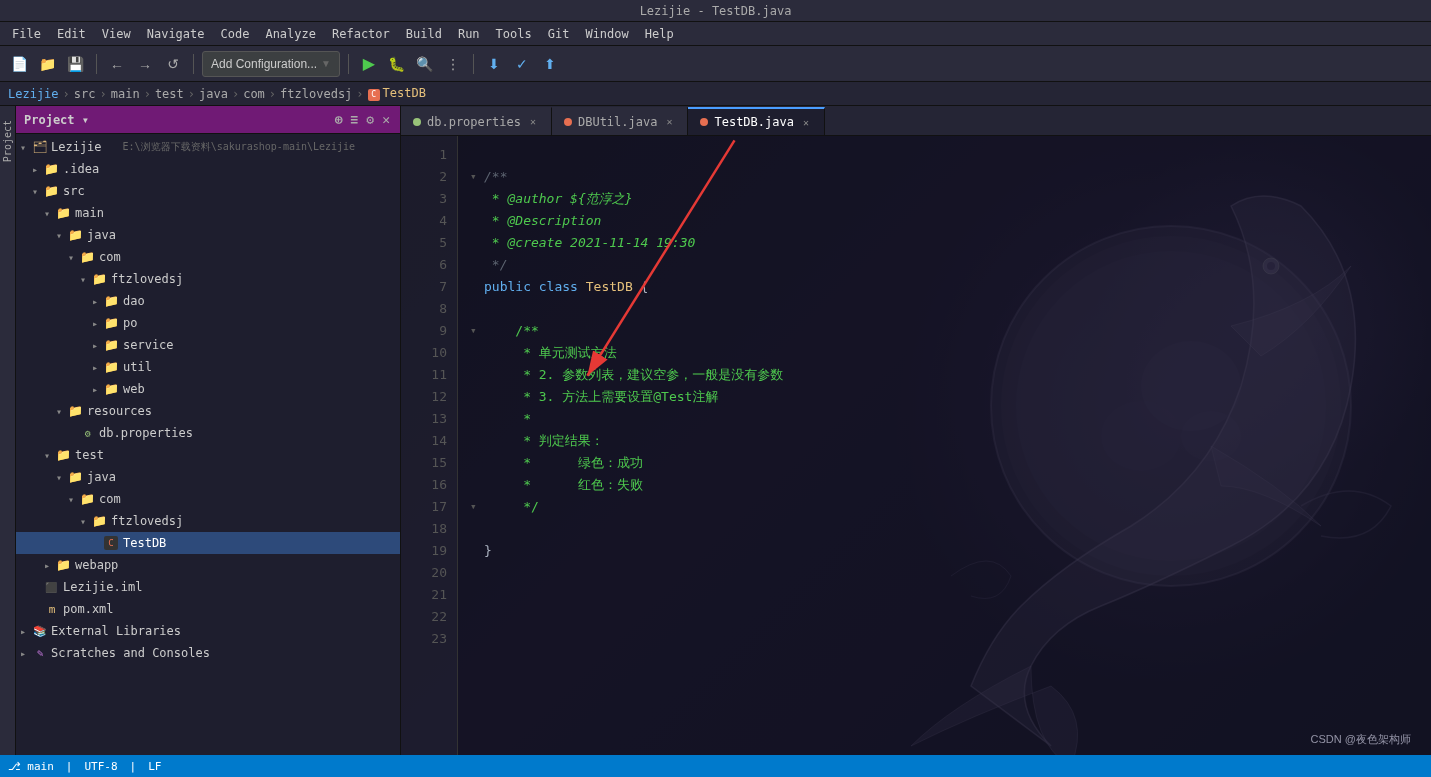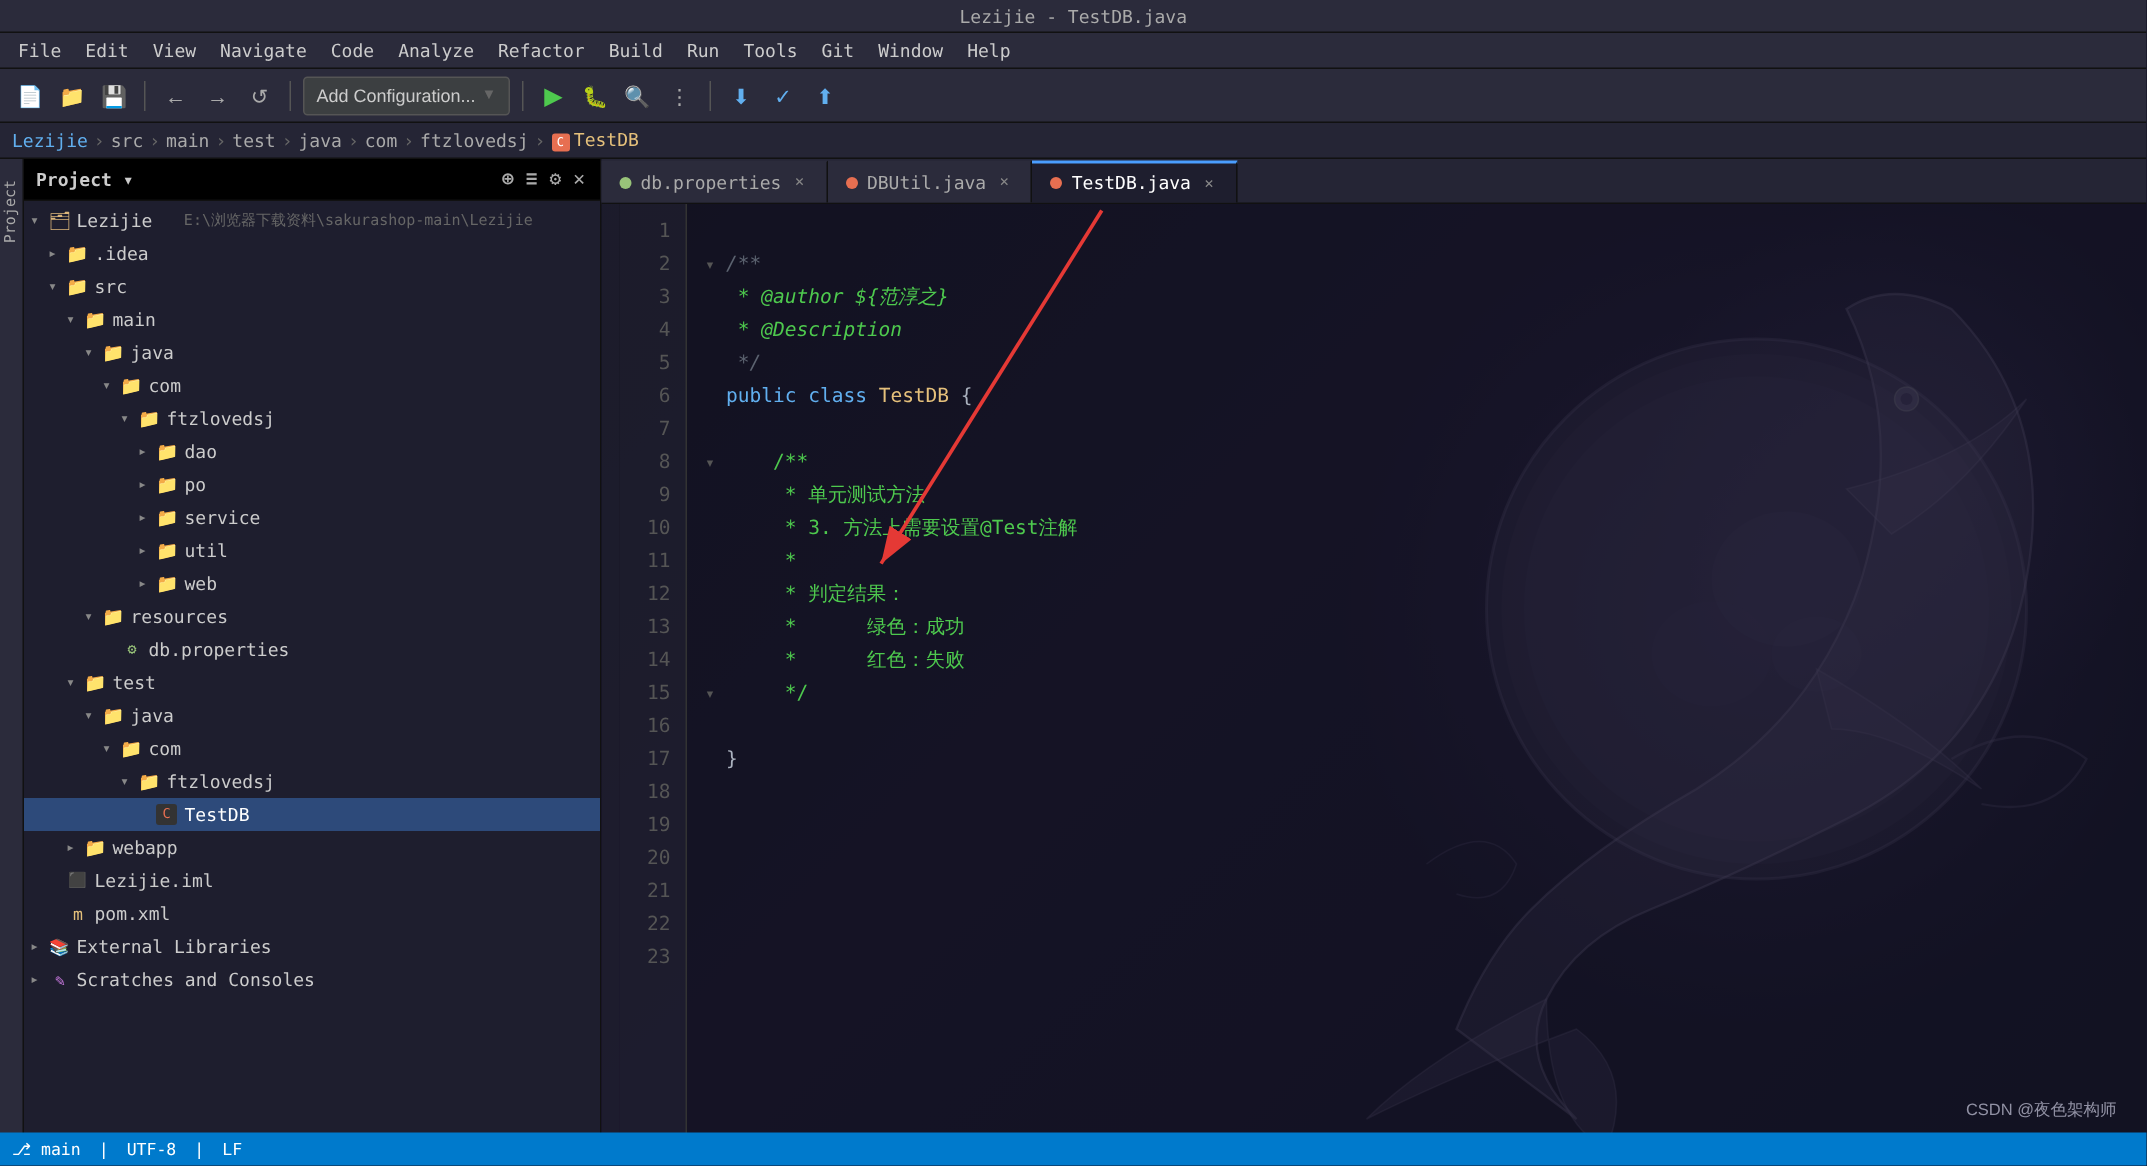--- a/index.html
+++ b/index.html
@@ -126,21 +126,21 @@
       width: 385px;
       background: #1e1e2e;
       display: flex;
       flex-direction: column;
       border-right: 1px solid #111;
       overflow: hidden;
     }
 
     #sidebar-header {
       height: 28px;
-      background: #000000;
+      background: #701a75;
       display: flex;
       align-items: center;
       justify-content: space-between;
       padding: 0 8px;
       font-size: 12px;
       font-weight: bold;
       color: #ccc;
       border-bottom: 1px solid #111;
     }
     .sidebar-header-icons {
@@ -709,20 +709,24 @@
         <div class="code-line">
           <span class="fold-icon"> </span>
           <span class="code-text"><span class="italic-green"> * @author ${范淳之}</span></span>
         </div>
 
         <div class="code-line">
           <span class="fold-icon"> </span>
           <span class="code-text"><span class="italic-green"> * @Description</span></span>
         </div>
 
+        <div class="code-line">
+          <span class="fold-icon"> </span>
+          <span class="code-text"><span class="italic-green"> * @create 2021-11-14 19:30</span></span>
+        </div>
 
         <div class="code-line">
           <span class="fold-icon"> </span>
           <span class="code-text"><span class="comment"> */</span></span>
         </div>
 
         <div class="code-line">
           <span class="fold-icon"> </span>
           <span class="code-text"><span class="kw-blue">public</span> <span class="kw-blue">class</span> <span class="class-name">TestDB</span> <span class="punct">{</span></span>
         </div>
@@ -736,20 +740,24 @@
           <span class="fold-icon" style="color:#555;cursor:pointer;">▾</span>
           <span class="code-text"><span class="cn-green">    /**</span></span>
         </div>
 
         <div class="code-line">
           <span class="fold-icon"> </span>
           <span class="code-text"><span class="cn-green">     * 单元测试方法</span></span>
         </div>
 
 
+        <div class="code-line">
+          <span class="fold-icon"> </span>
+          <span class="code-text"><span class="cn-green">     * 2. 参数列表，建议空参，一般是没有参数</span></span>
+        </div>
 
         <div class="code-line">
           <span class="fold-icon"> </span>
           <span class="code-text"><span class="cn-green">     * 3. 方法上需要设置@Test注解</span></span>
         </div>
 
 
         <div class="code-line">
           <span class="fold-icon"> </span>
           <span class="code-text"><span class="cn-green">     *</span></span>

